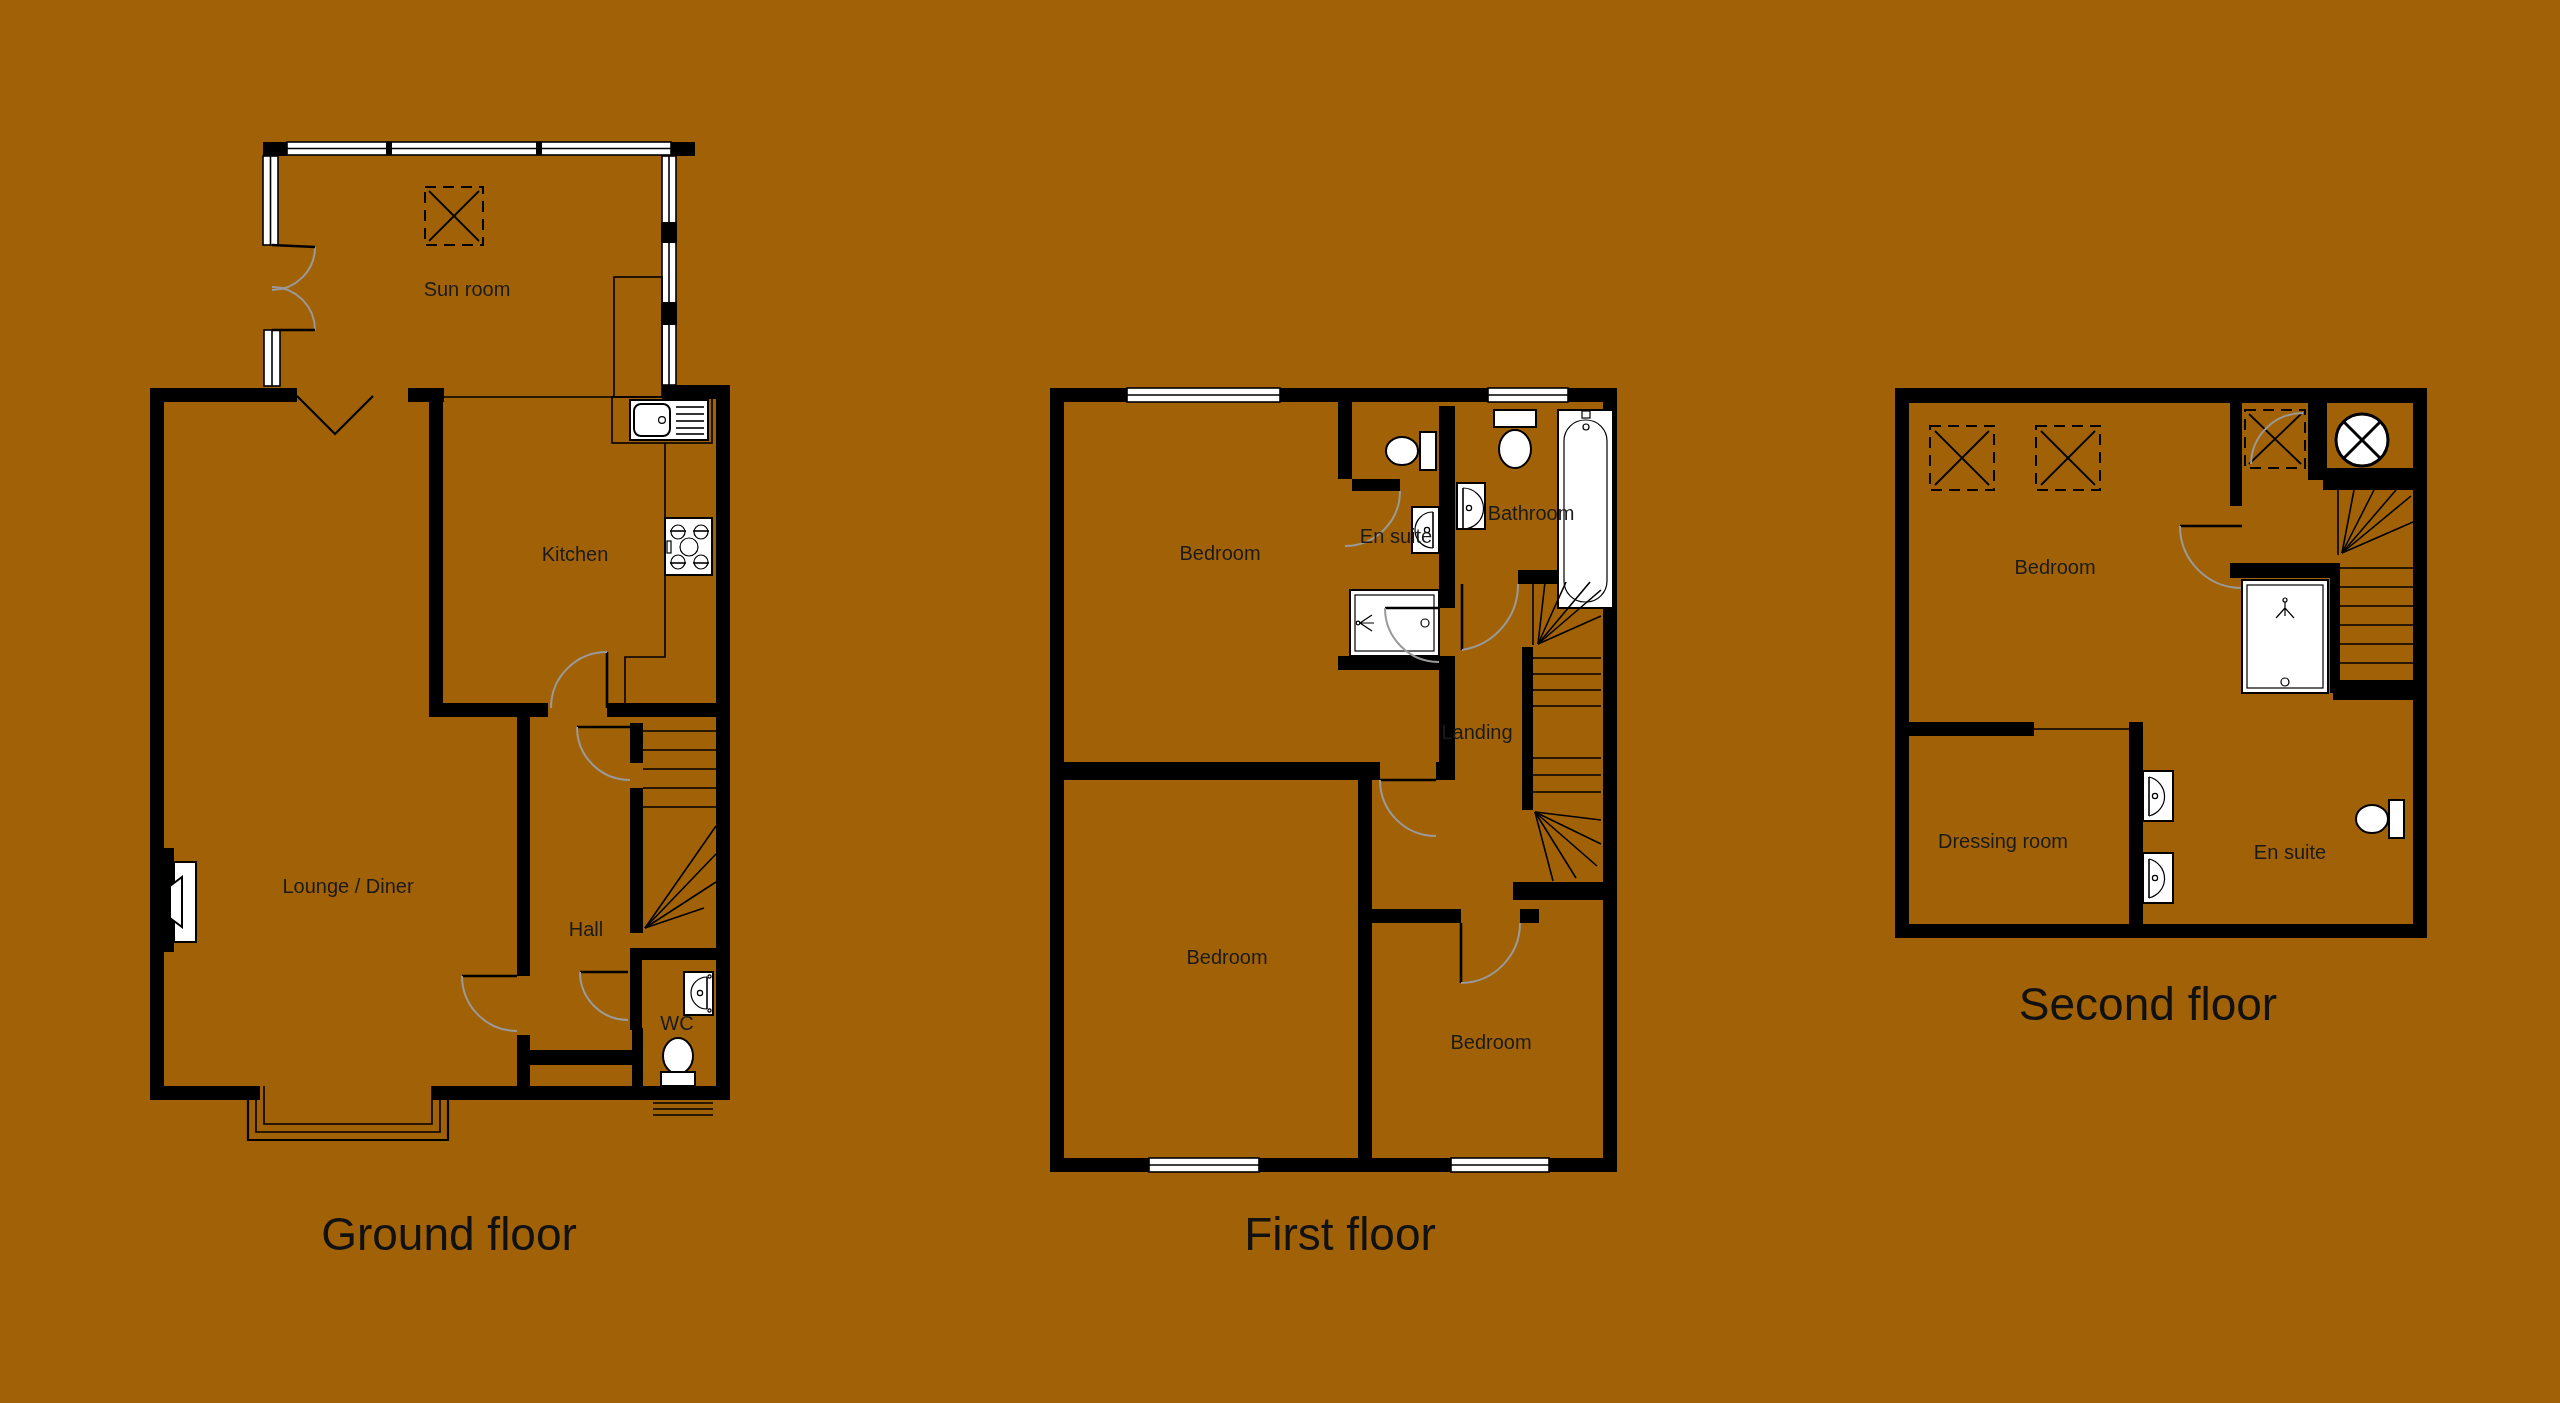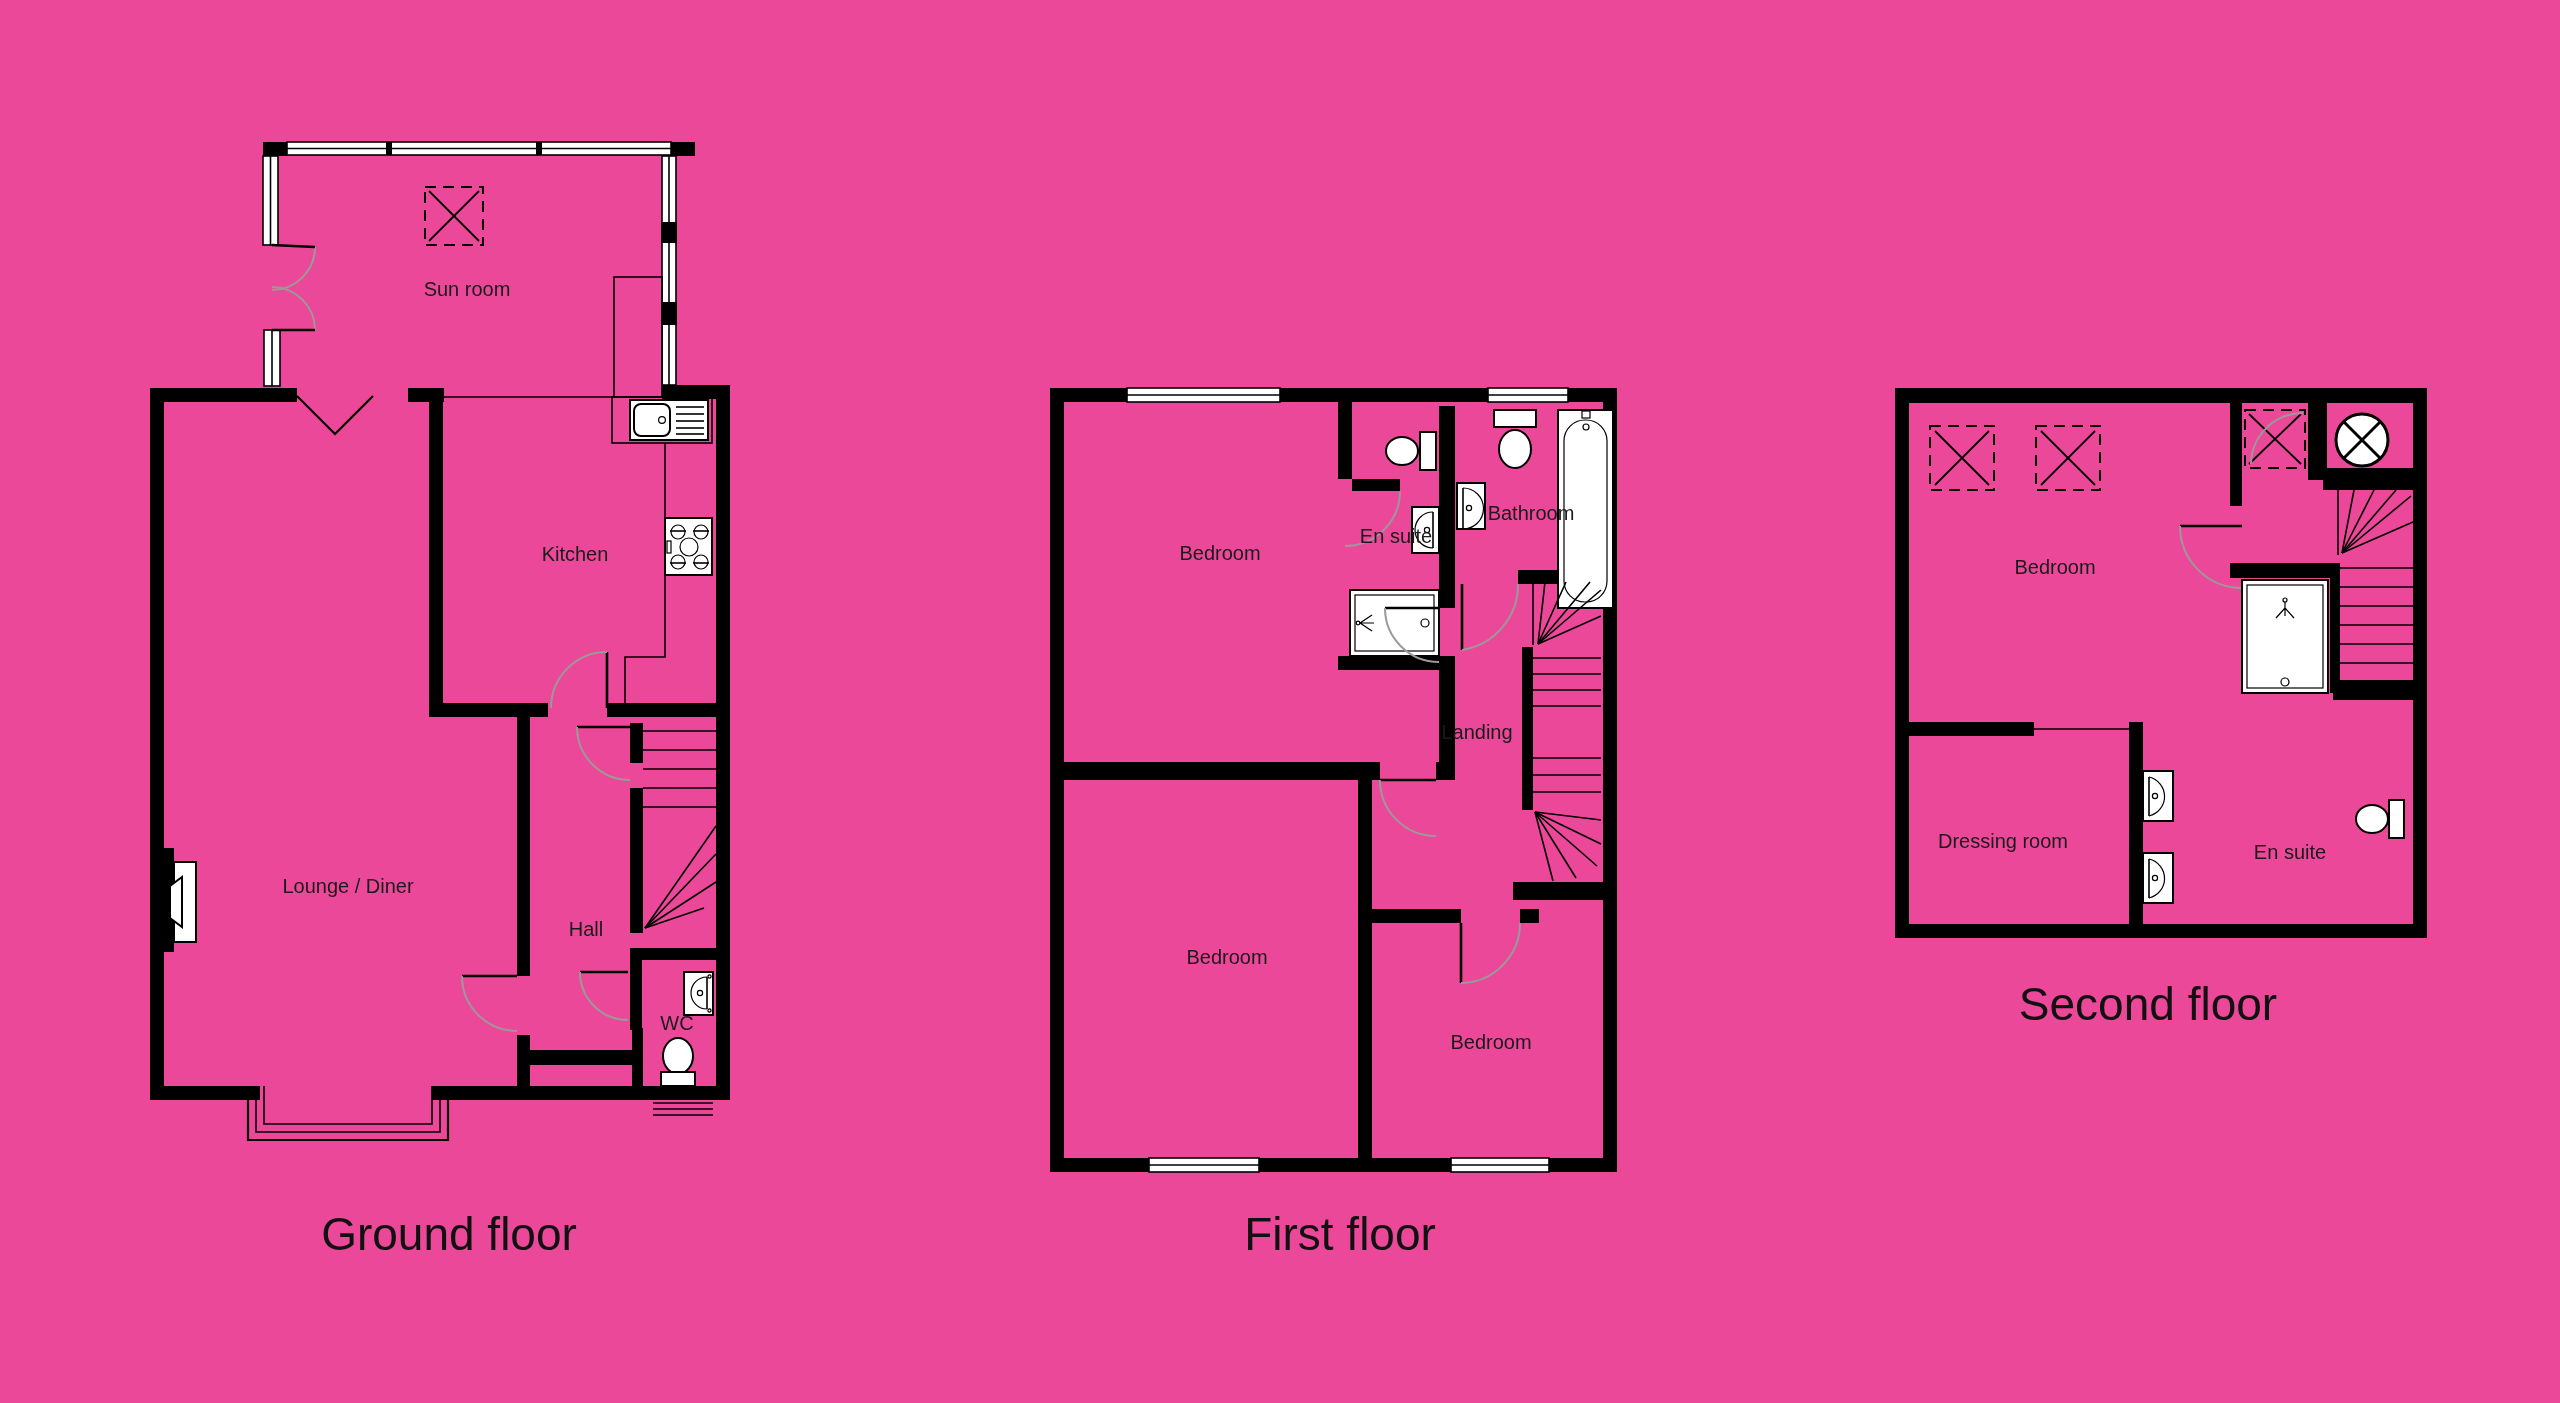--- a/index.html
+++ b/index.html
@@ -1,19 +1,19 @@
 <!DOCTYPE html>
 <html><head>
 <meta charset="utf-8">
 <style>
   html,body{margin:0;padding:0;background:#ffffff;}
   .canvas{
     position:relative;
     width:2560px;height:1403px;
-    background:#ec4899;
+    background:#a16207;
     font-family:"Liberation Sans", sans-serif;
     overflow:hidden;
   }
   svg{display:block;}
   .wall{fill:#000000;stroke:none;}
   .thin{stroke:#000000;stroke-width:1.6;fill:none;}
   .thin2{stroke:#000000;stroke-width:2.2;fill:none;}
   .fixture{stroke:#000000;stroke-width:2;fill:#ffffff;}
   .fixture-thin{stroke:#000000;stroke-width:1.2;fill:none;}
   .arc{stroke:#9a9a9a;stroke-width:2;fill:none;}

